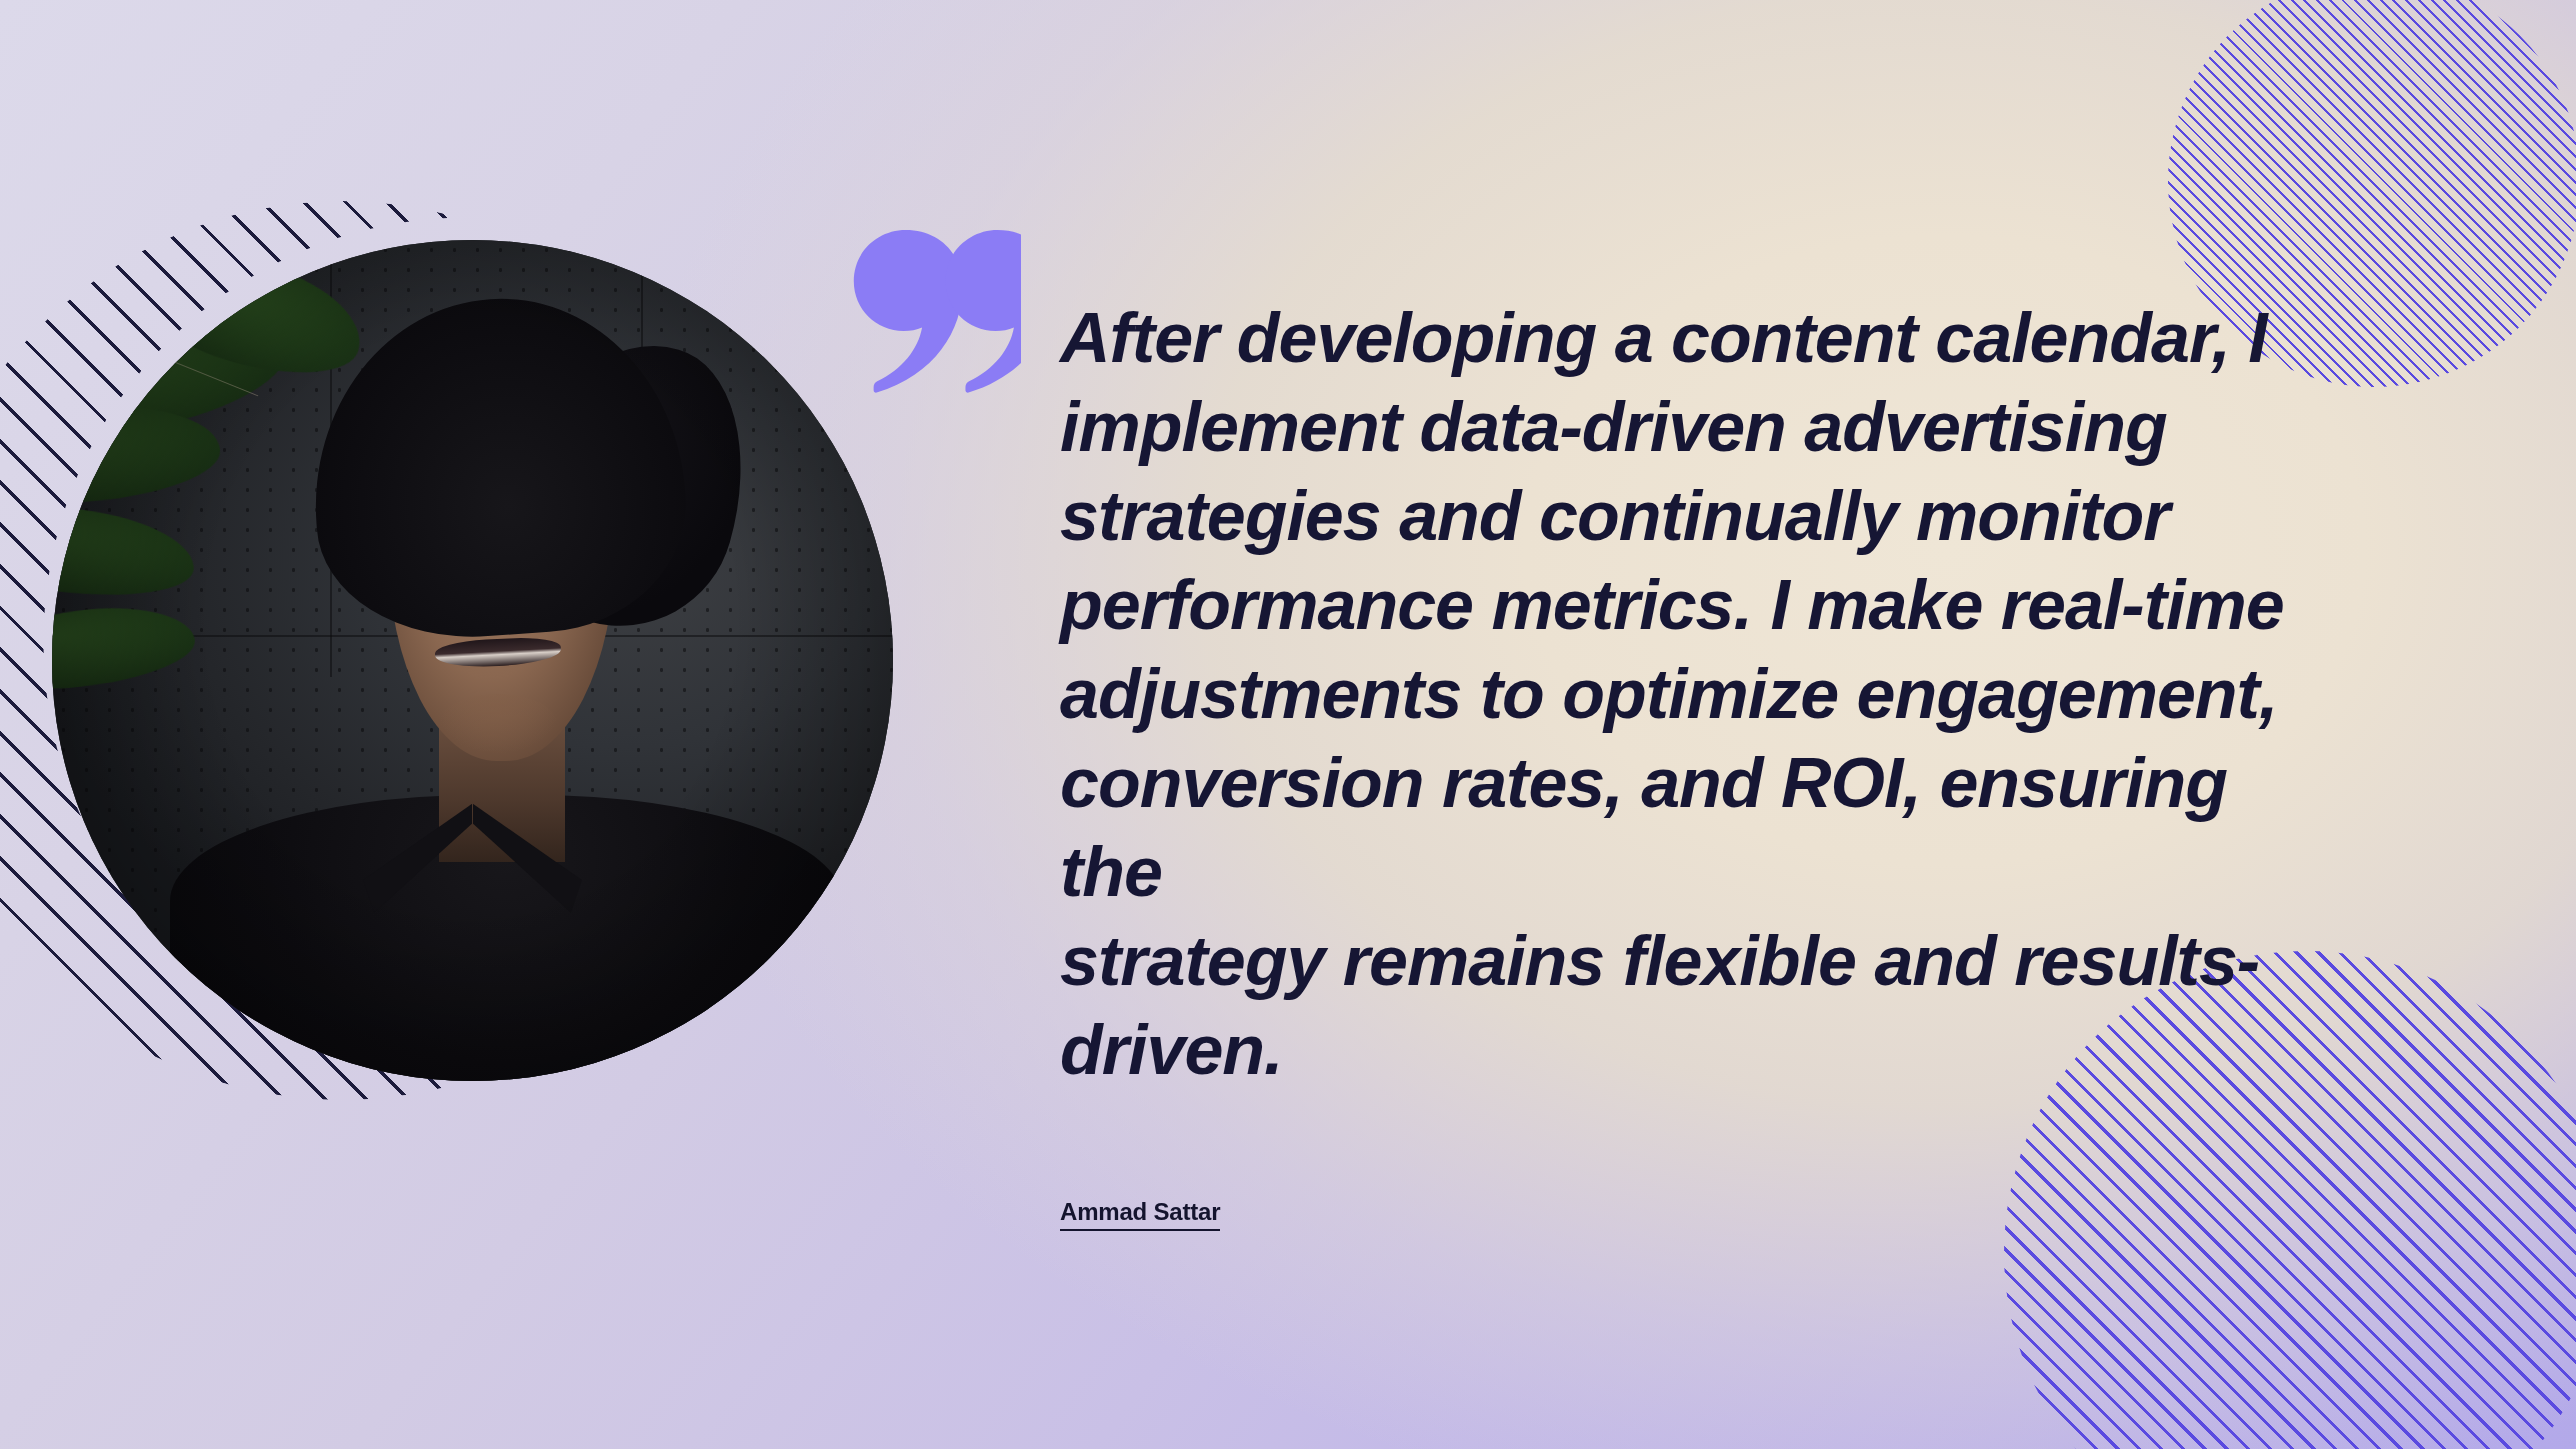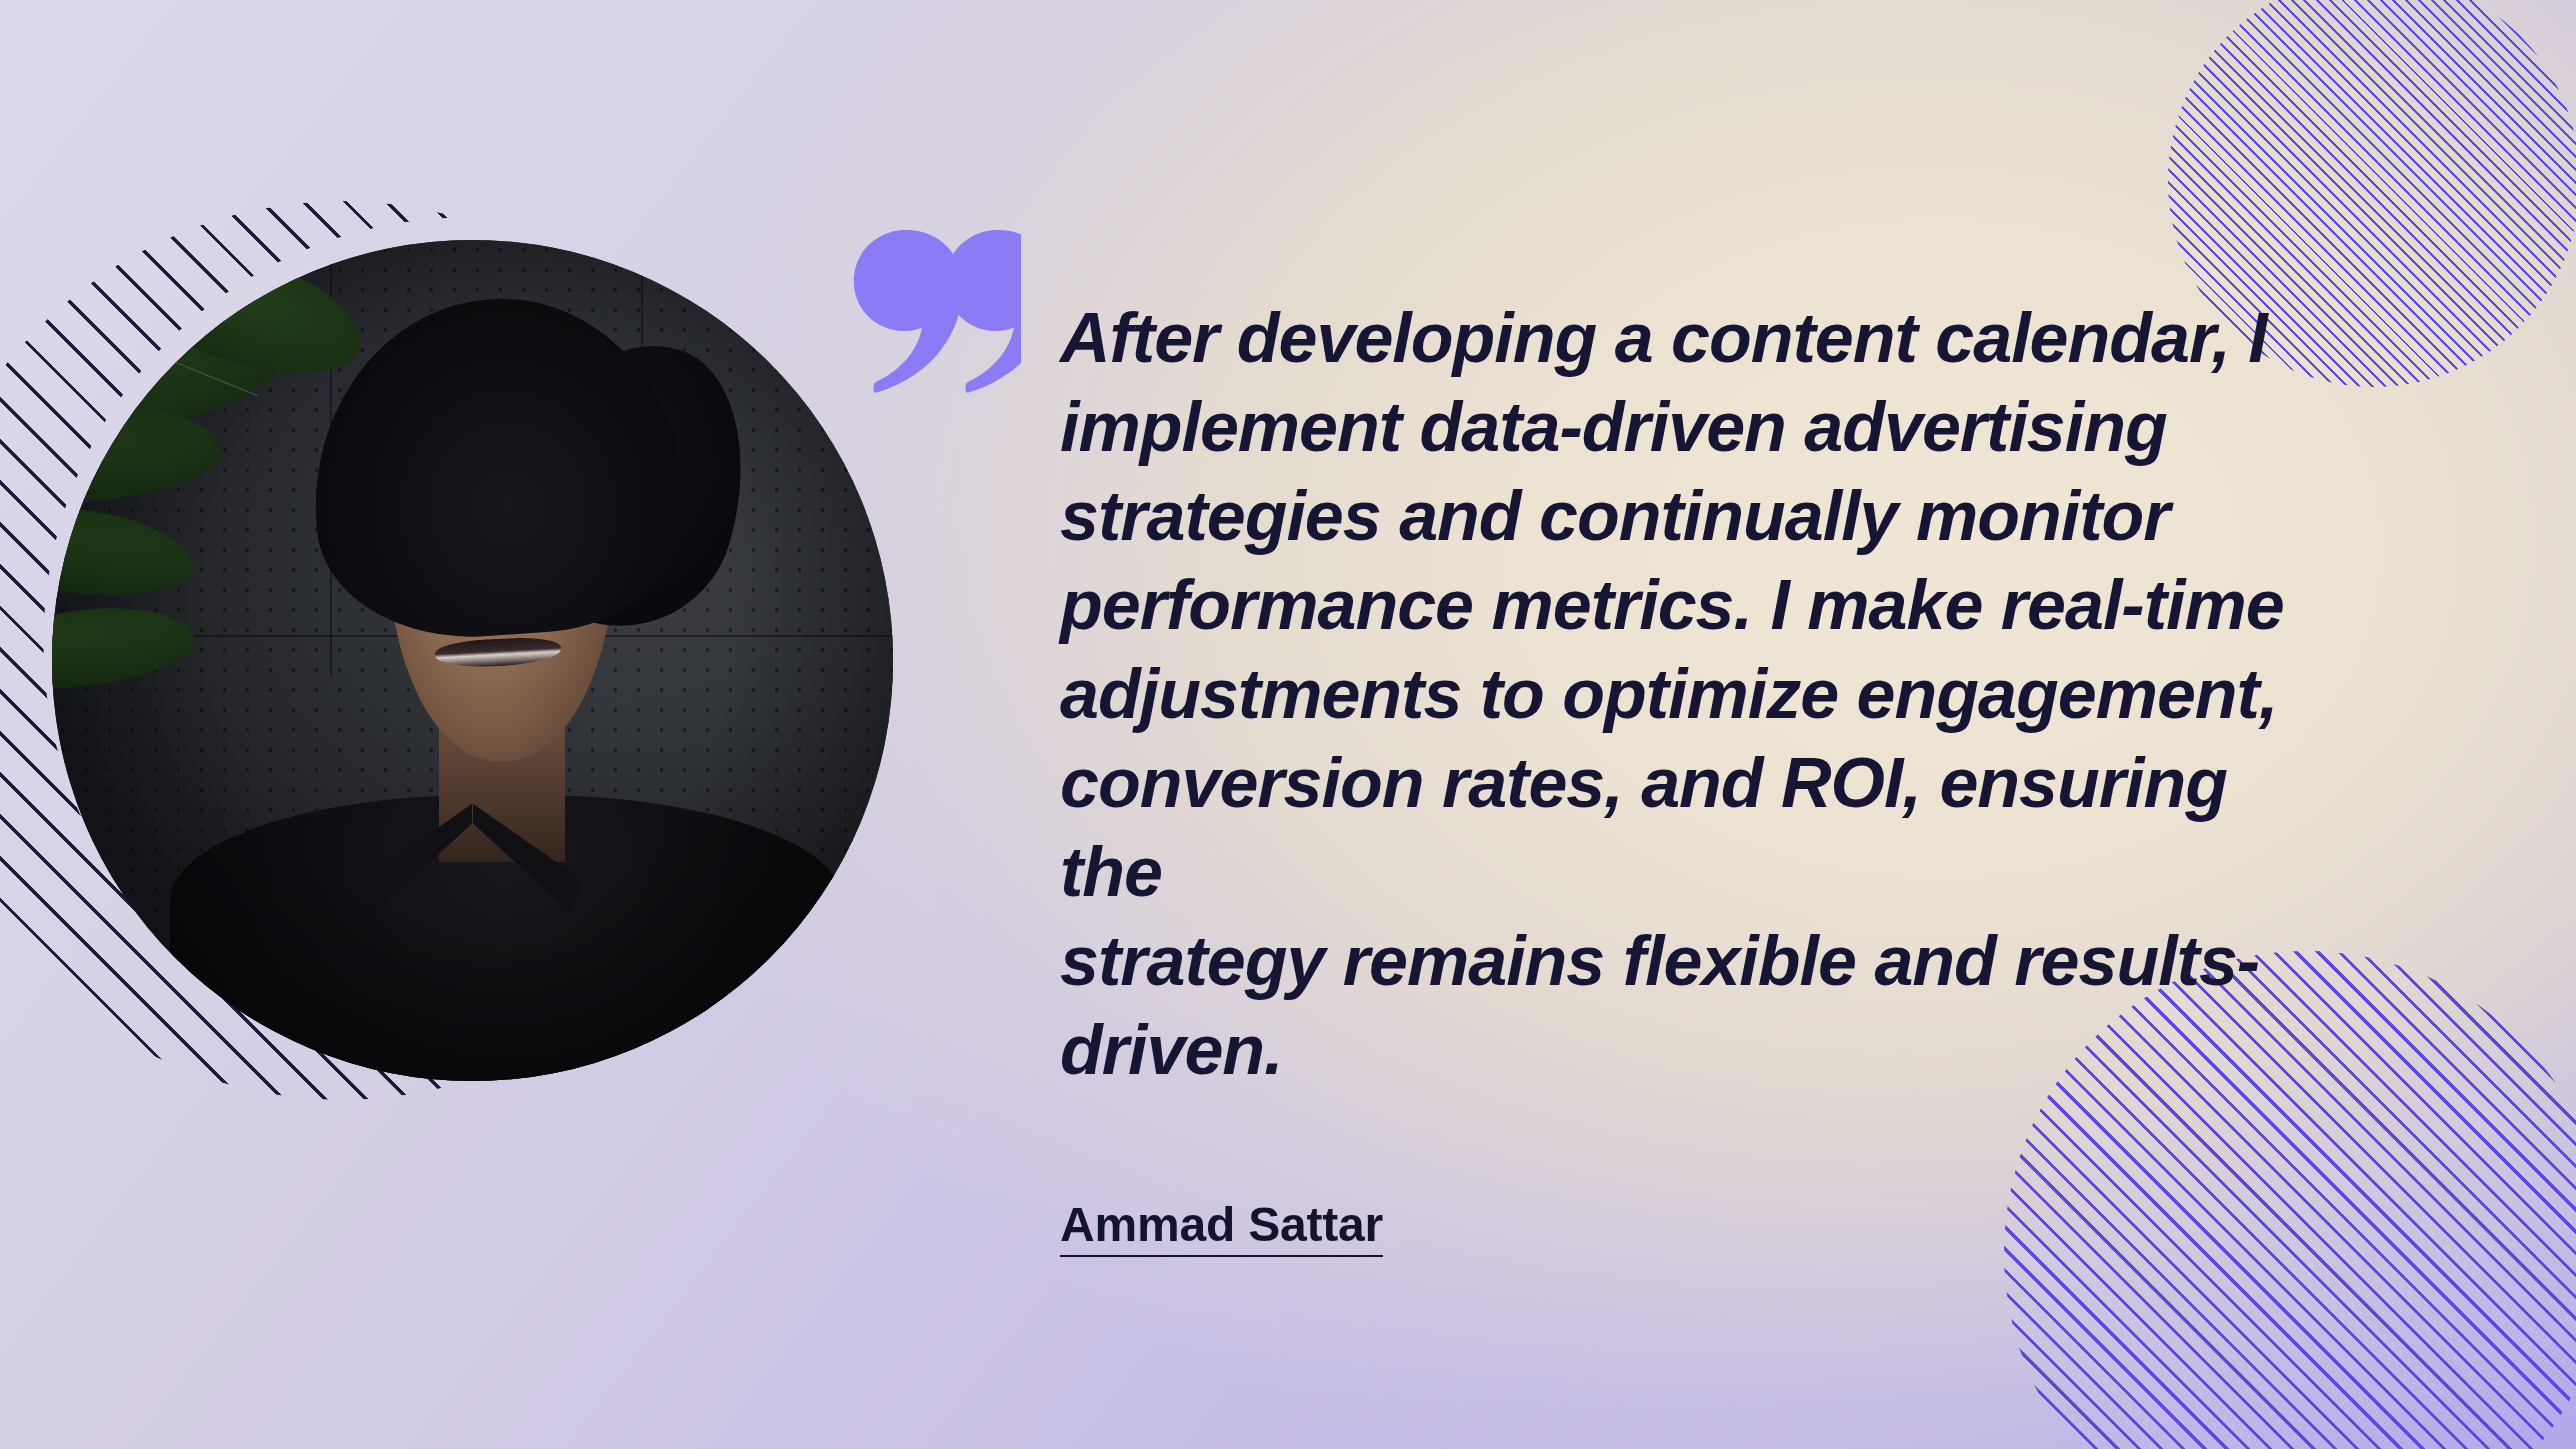--- a/index.html
+++ b/index.html
@@ -207,21 +207,21 @@
   }
 
   
   .attribution{
     position:absolute;
     left:1060px; top:1199px;
     width:939px;
   }
   .attr-name{
     display:inline-block;
-    font-size:48px;
+    font-size:24px;
     font-weight:700;
     color:#14142e;
     letter-spacing:-0.2px;
     border-bottom:2.7px solid #14142e;
     padding-bottom:4px;
     line-height:1.08;
   }
   .attr-role{
     display:block;
     margin-top:17.4px;

